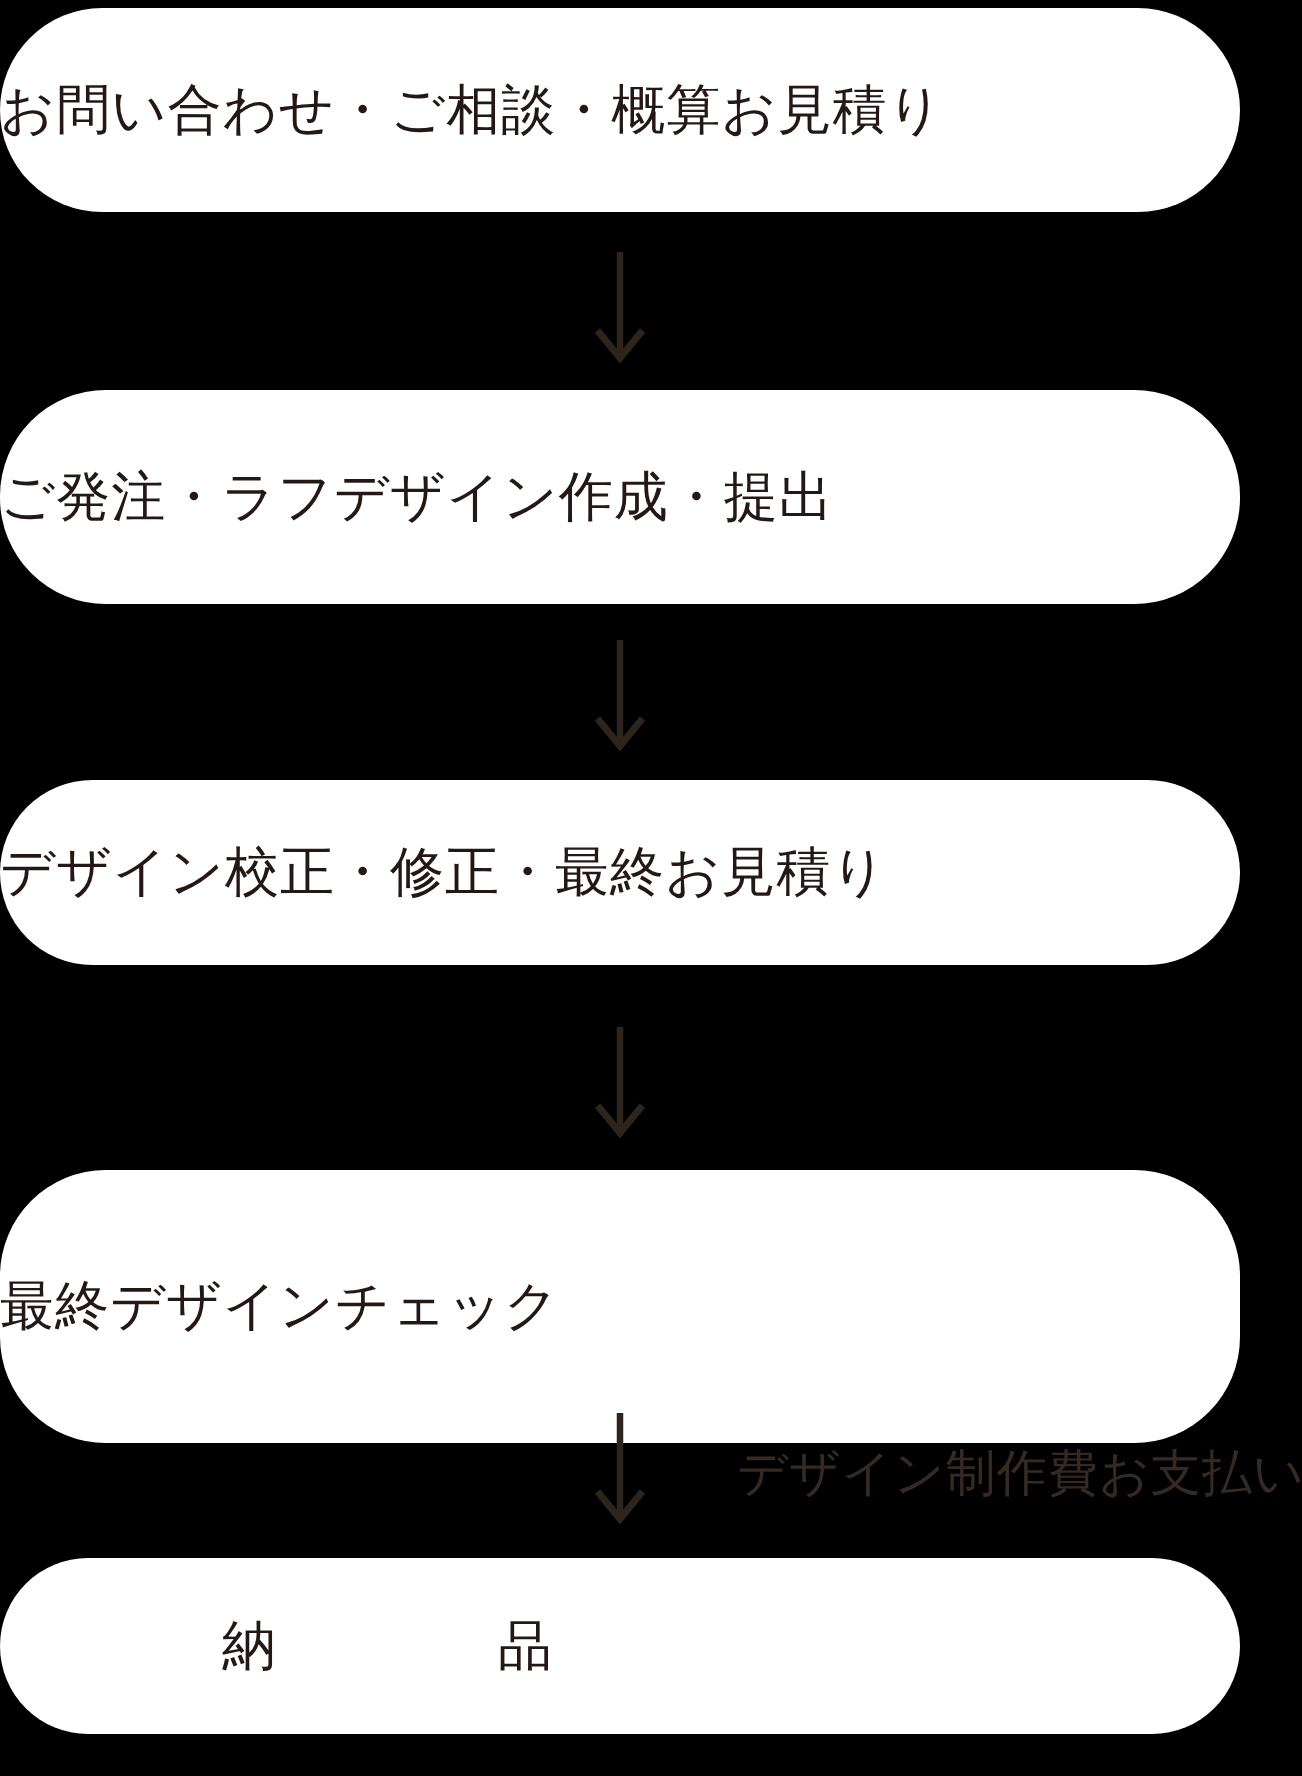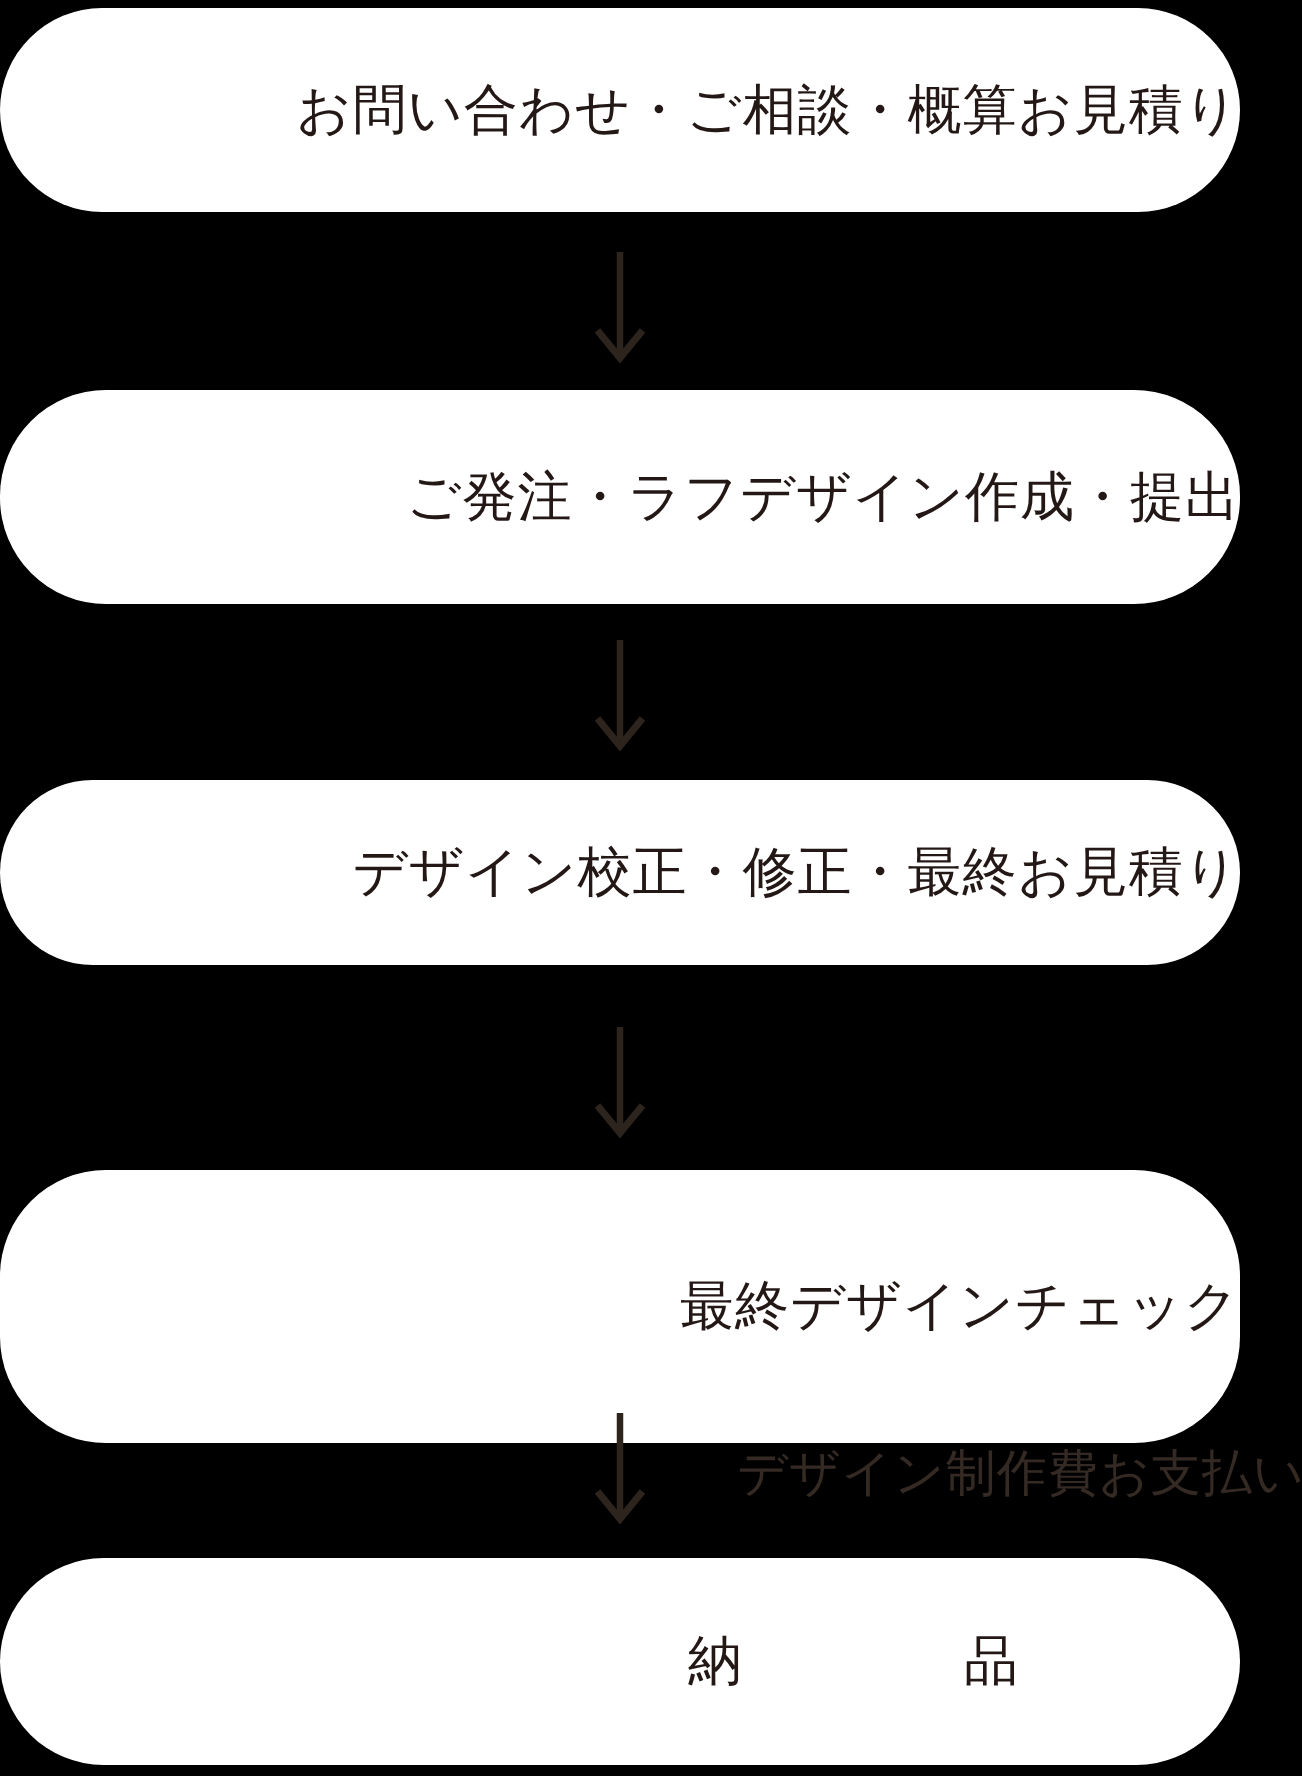--- a/index.html
+++ b/index.html
@@ -16,21 +16,21 @@
     font-family: "Liberation Sans", "DejaVu Sans", sans-serif;
   }
   .flow-box {
     position: absolute;
     left: 0;
     width: 1240px;
     background: #ffffff;
     border-radius: 106px;
     display: flex;
     align-items: center;
-    justify-content: flex-end;
+    justify-content: flex-start;
   }
   .flow-box .box-label {
     color: #231815;
     font-size: 54px;
     font-weight: 500;
     letter-spacing: 1px;
     white-space: nowrap;
   }
   
   .flow-box .box-label.spread {
@@ -103,17 +103,17 @@
 
   <div class="flow-arrow" style="top:1412px">
     <svg viewBox="0 0 52 112">
       <line x1="26" y1="1" x2="26" y2="106" stroke="#2e241e" stroke-width="6.5"></line>
       <polyline points="3.5,79.5 26,107 48.5,79.5" fill="none" stroke="#2e241e" stroke-width="7"></polyline>
     </svg>
   </div>
 
   <div class="annotation">デザイン制作費お支払い</div>
 
-  <div class="flow-box" style="top:1558px; height:207px">
+  <div class="flow-box" style="top:1558px; height:176px">
     <span class="box-label spread">納品</span>
   </div>
 
 </div>
 
 </body></html>

